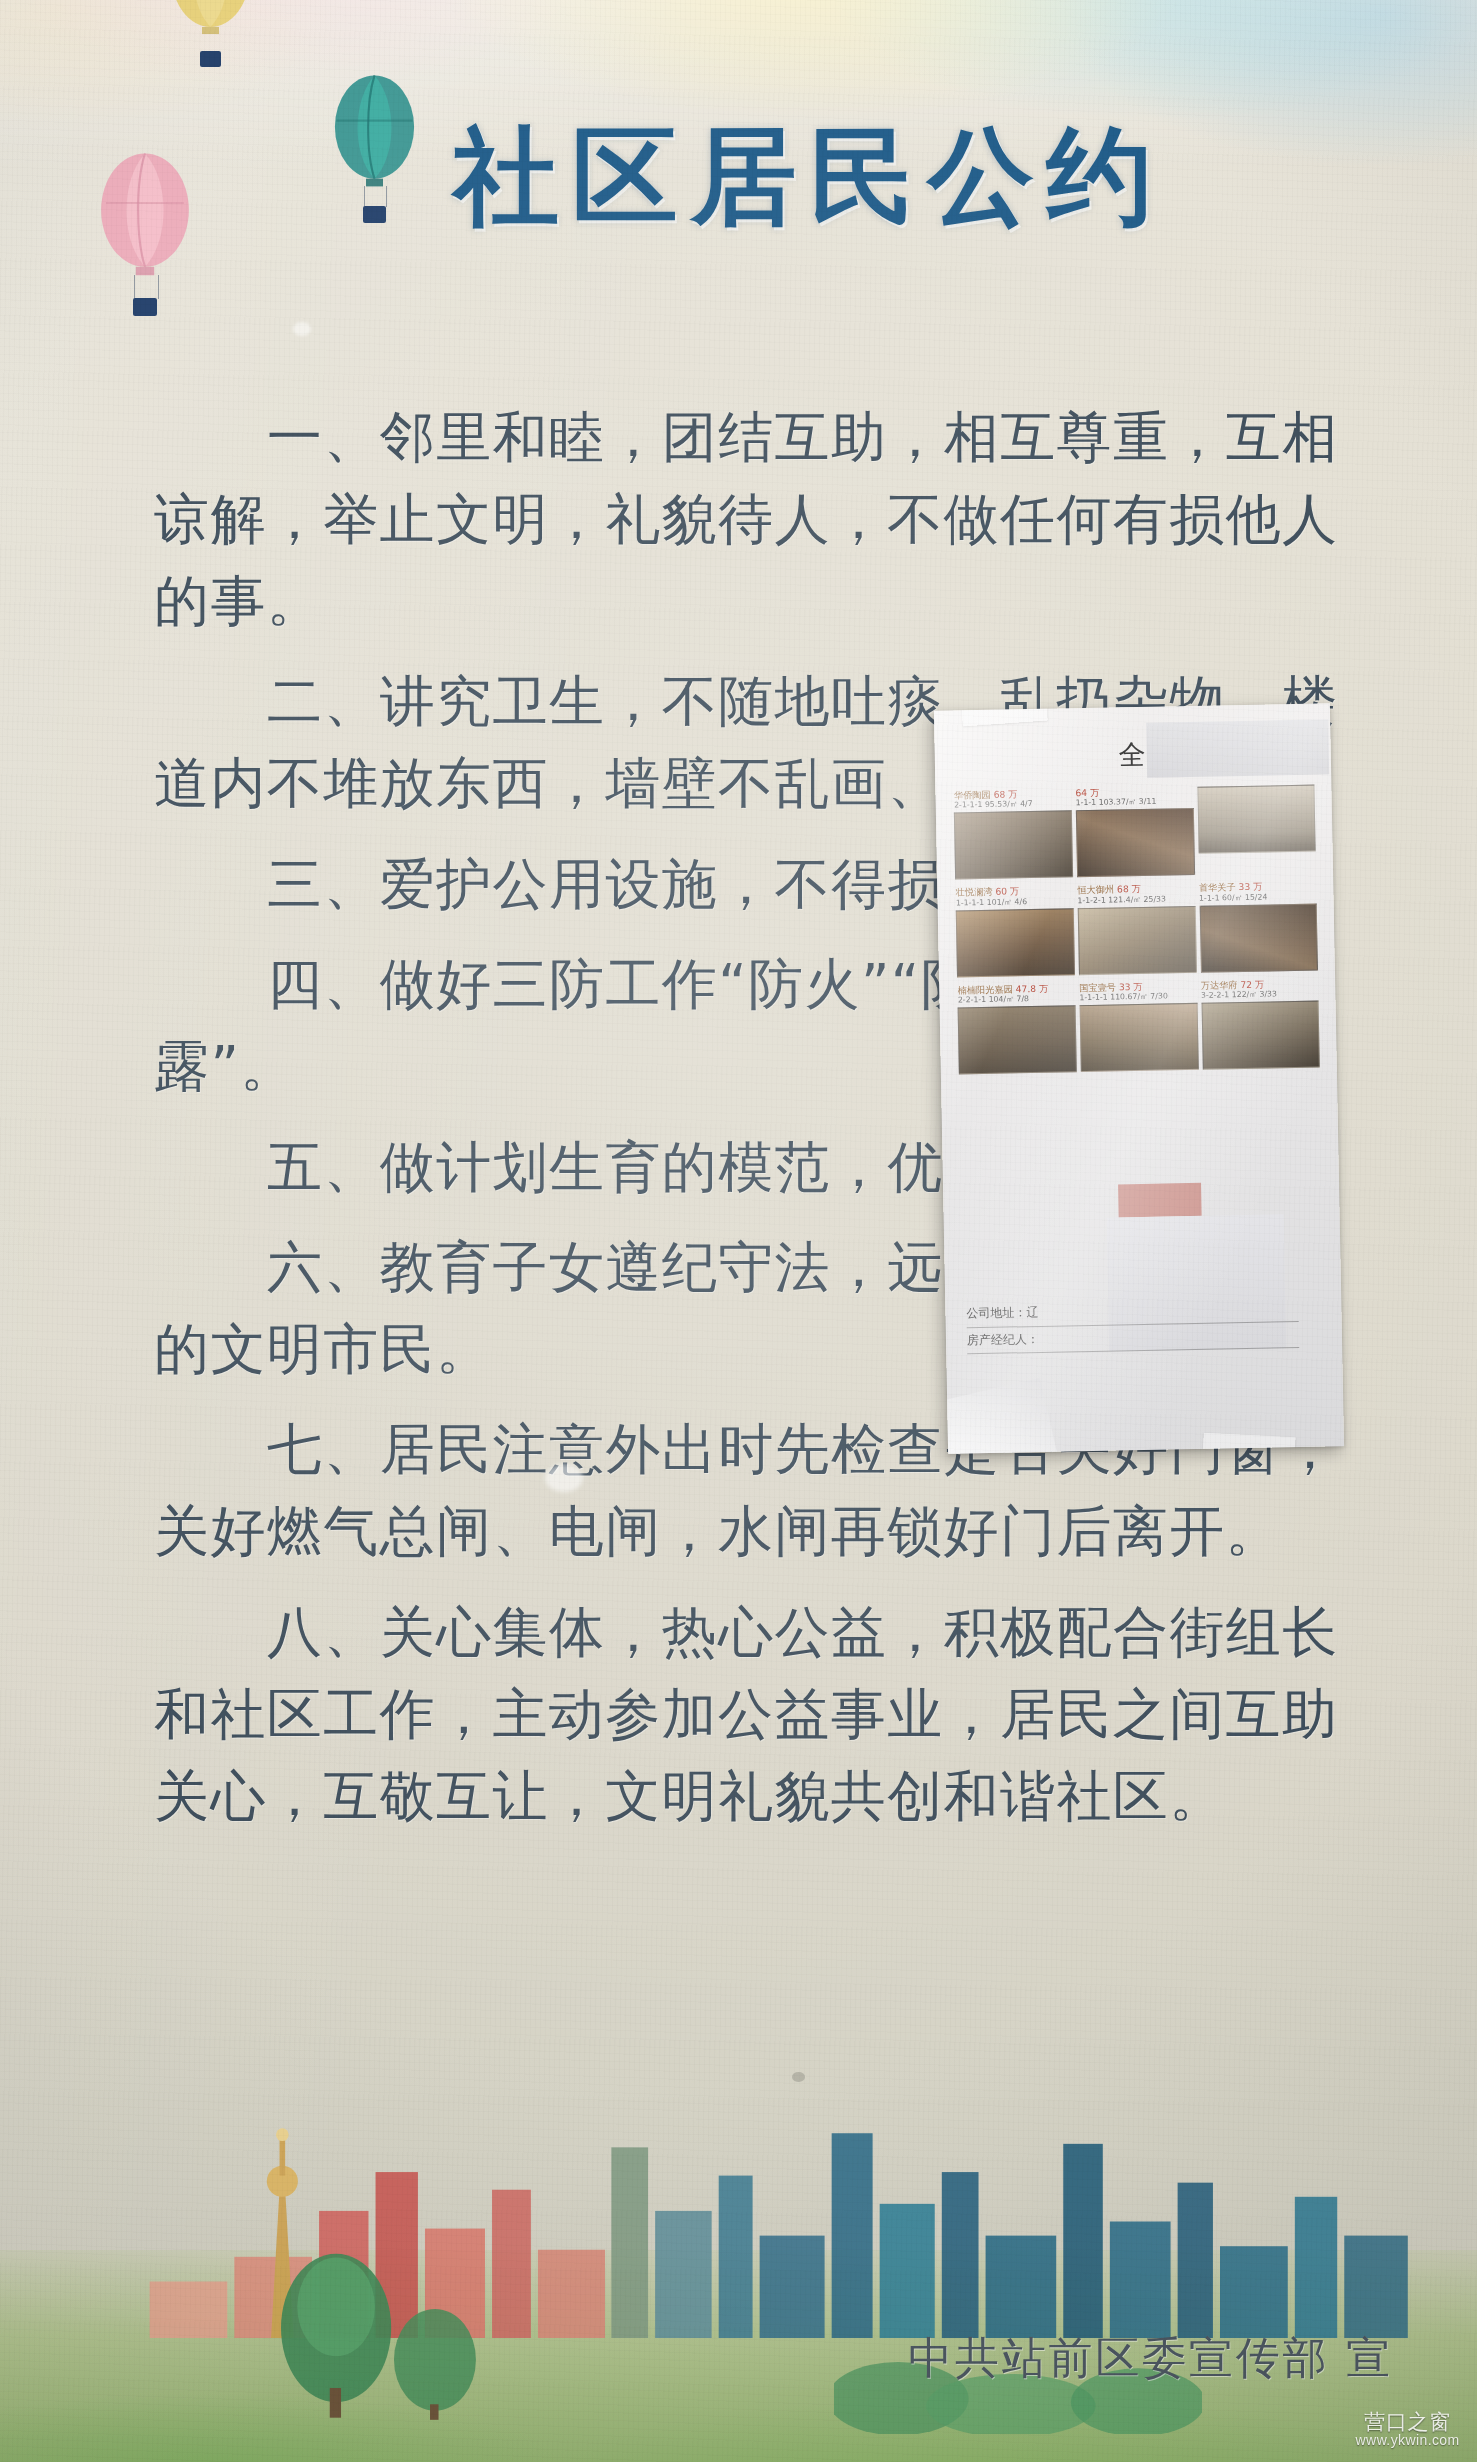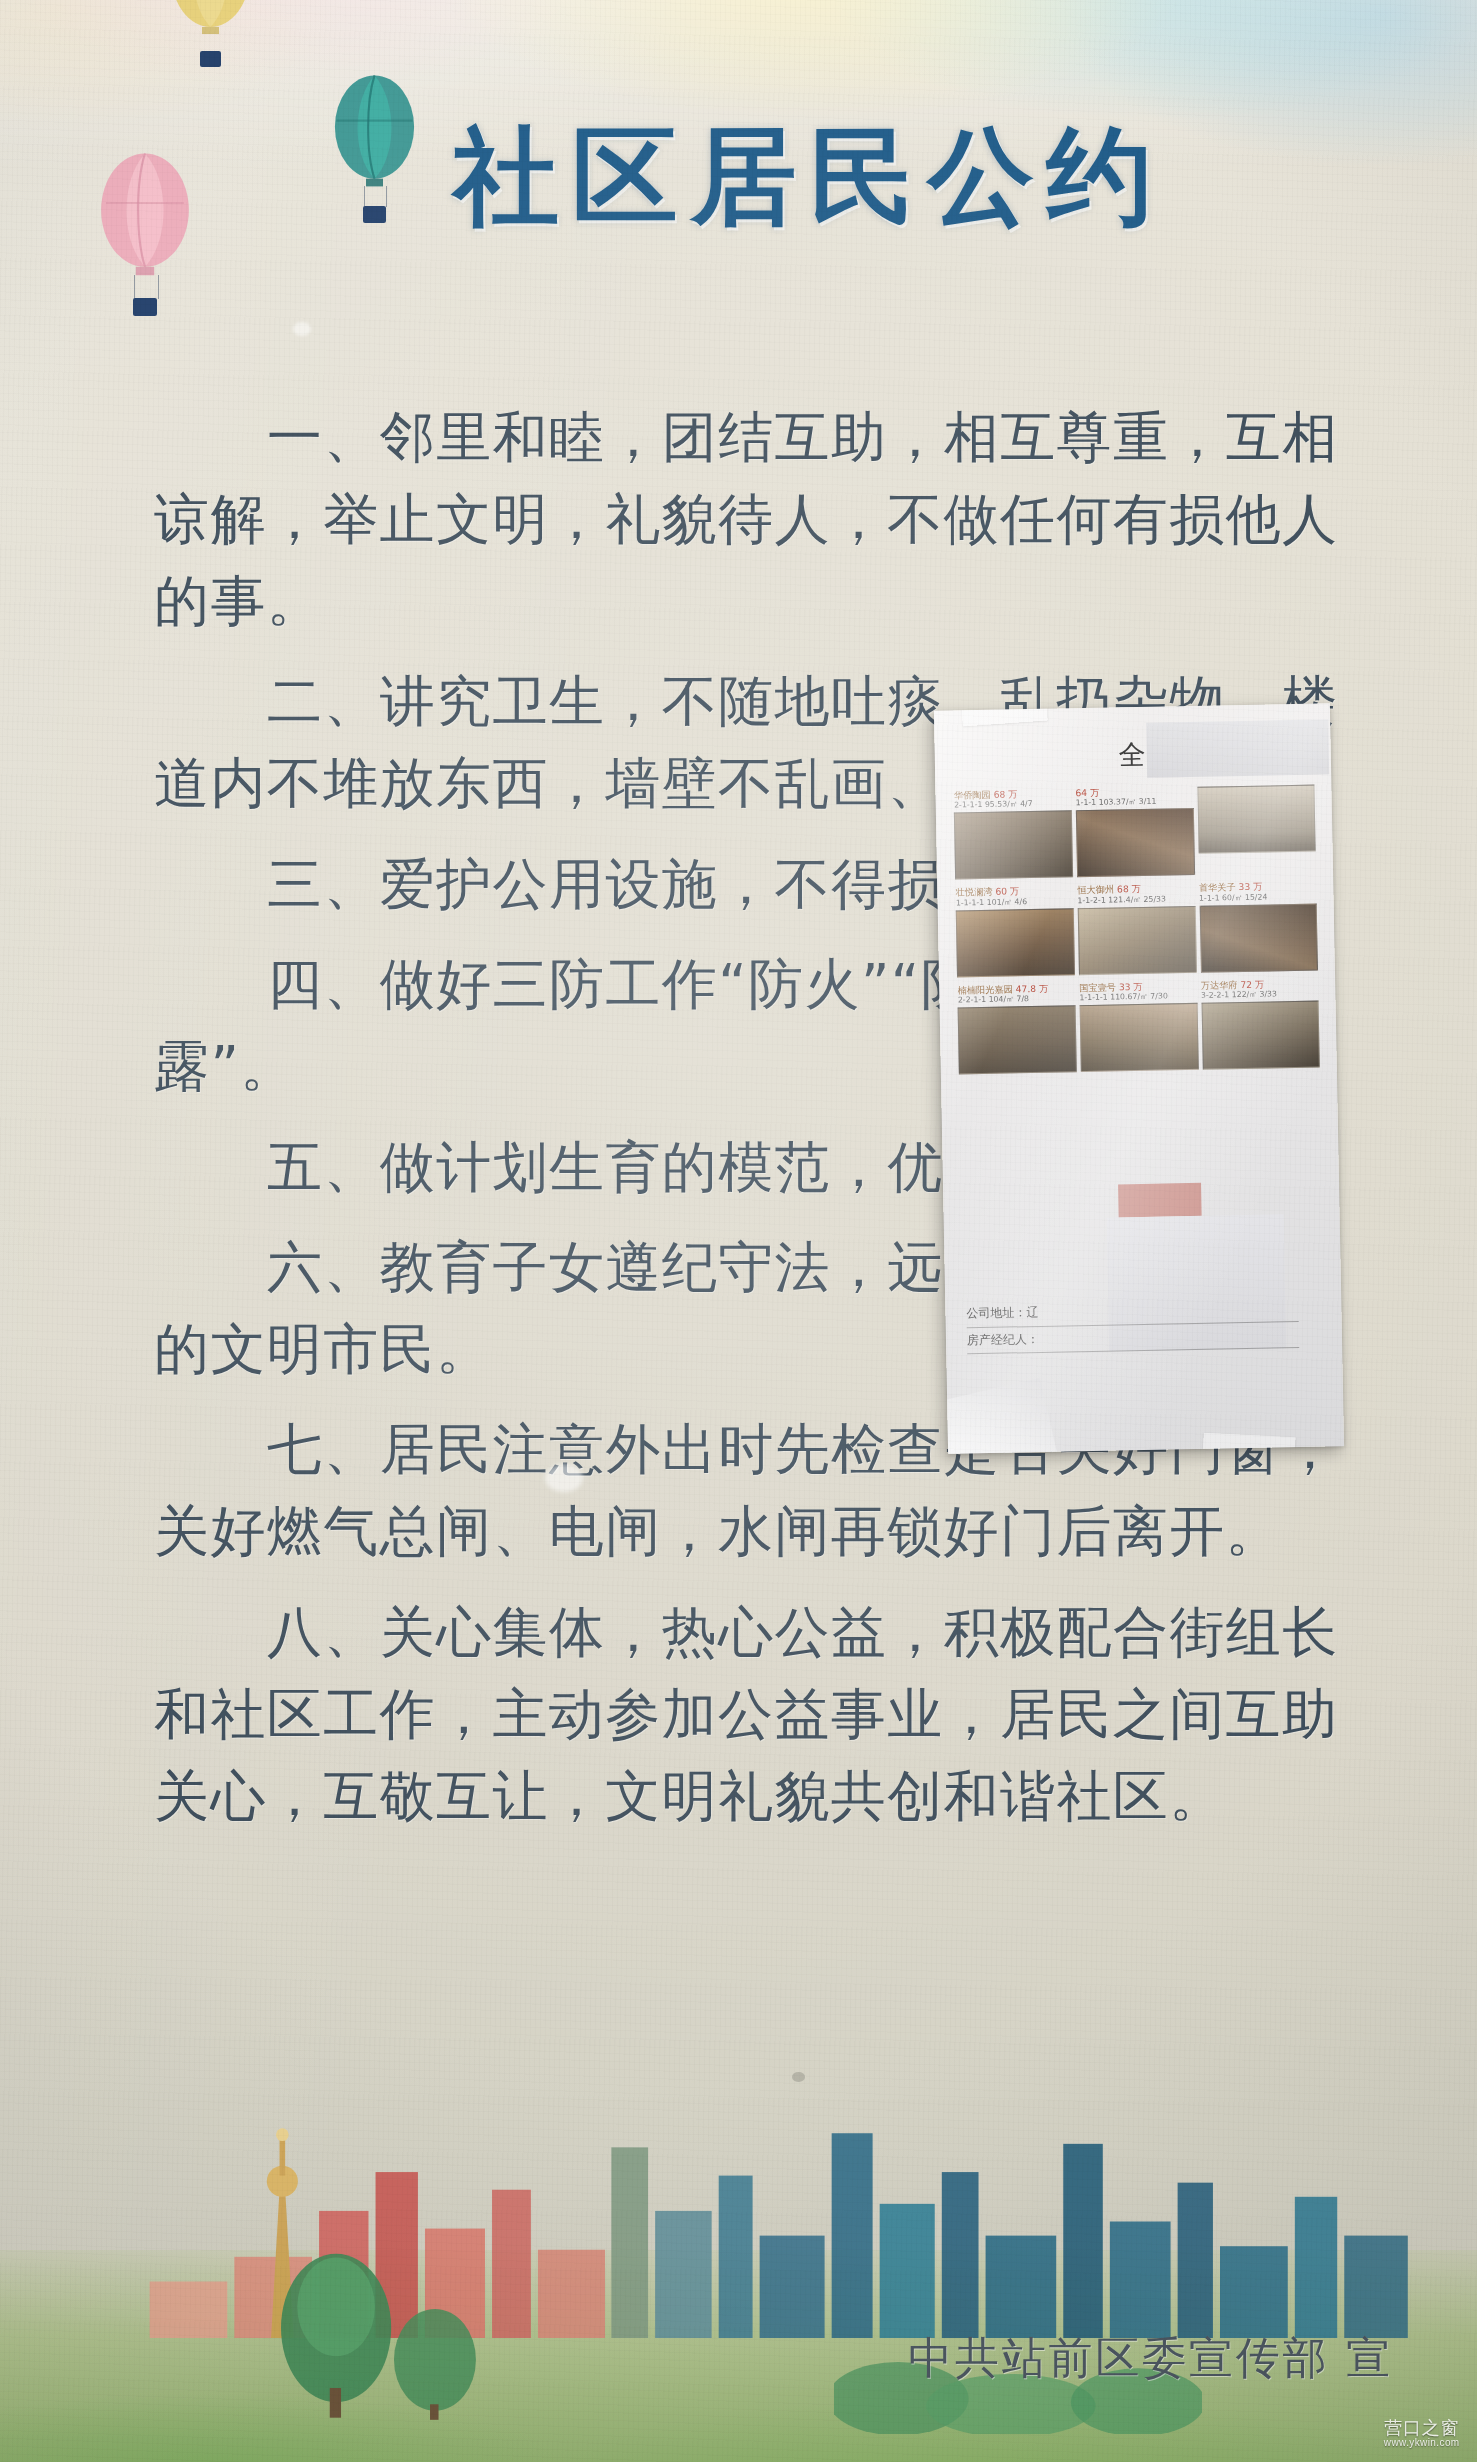--- a/index.html
+++ b/index.html
@@ -142,22 +142,22 @@
   }
   .watermark {
     position: absolute;
     right: 18.4px;
     bottom: 14px;
     text-align: center;
     color: rgba(255,255,255,.85);
     font-family: "Liberation Sans", sans-serif;
     line-height: 1.05;
   }
-  .watermark .wm-cn { font-size: 18px; letter-spacing: 0.7px; text-shadow: 0 0.7px 1.4px rgba(0,0,0,.45); }
-  .watermark .wm-en { font-size: 10px; letter-spacing: 0.4px; text-shadow: 0 0.7px 1.4px rgba(0,0,0,.45); }
+  .watermark .wm-cn { font-size: 21px; letter-spacing: 0.7px; text-shadow: 0 0.7px 1.4px rgba(0,0,0,.45); }
+  .watermark .wm-en { font-size: 14px; letter-spacing: 0.4px; text-shadow: 0 0.7px 1.4px rgba(0,0,0,.45); }
 
   
   #flyer {
     position: absolute;
     left: 941px;
     top: 707px;
     width: 396px;
     height: 743px;
     background: linear-gradient(160deg, #f2f0ef 0%, #eceaea 30%, #e3e2e3 60%, #d8d8da 100%);
     box-shadow: -4.2px 5.7px 15.6px rgba(0,0,0,.28), 0 1.4px 4.2px rgba(0,0,0,.18);

